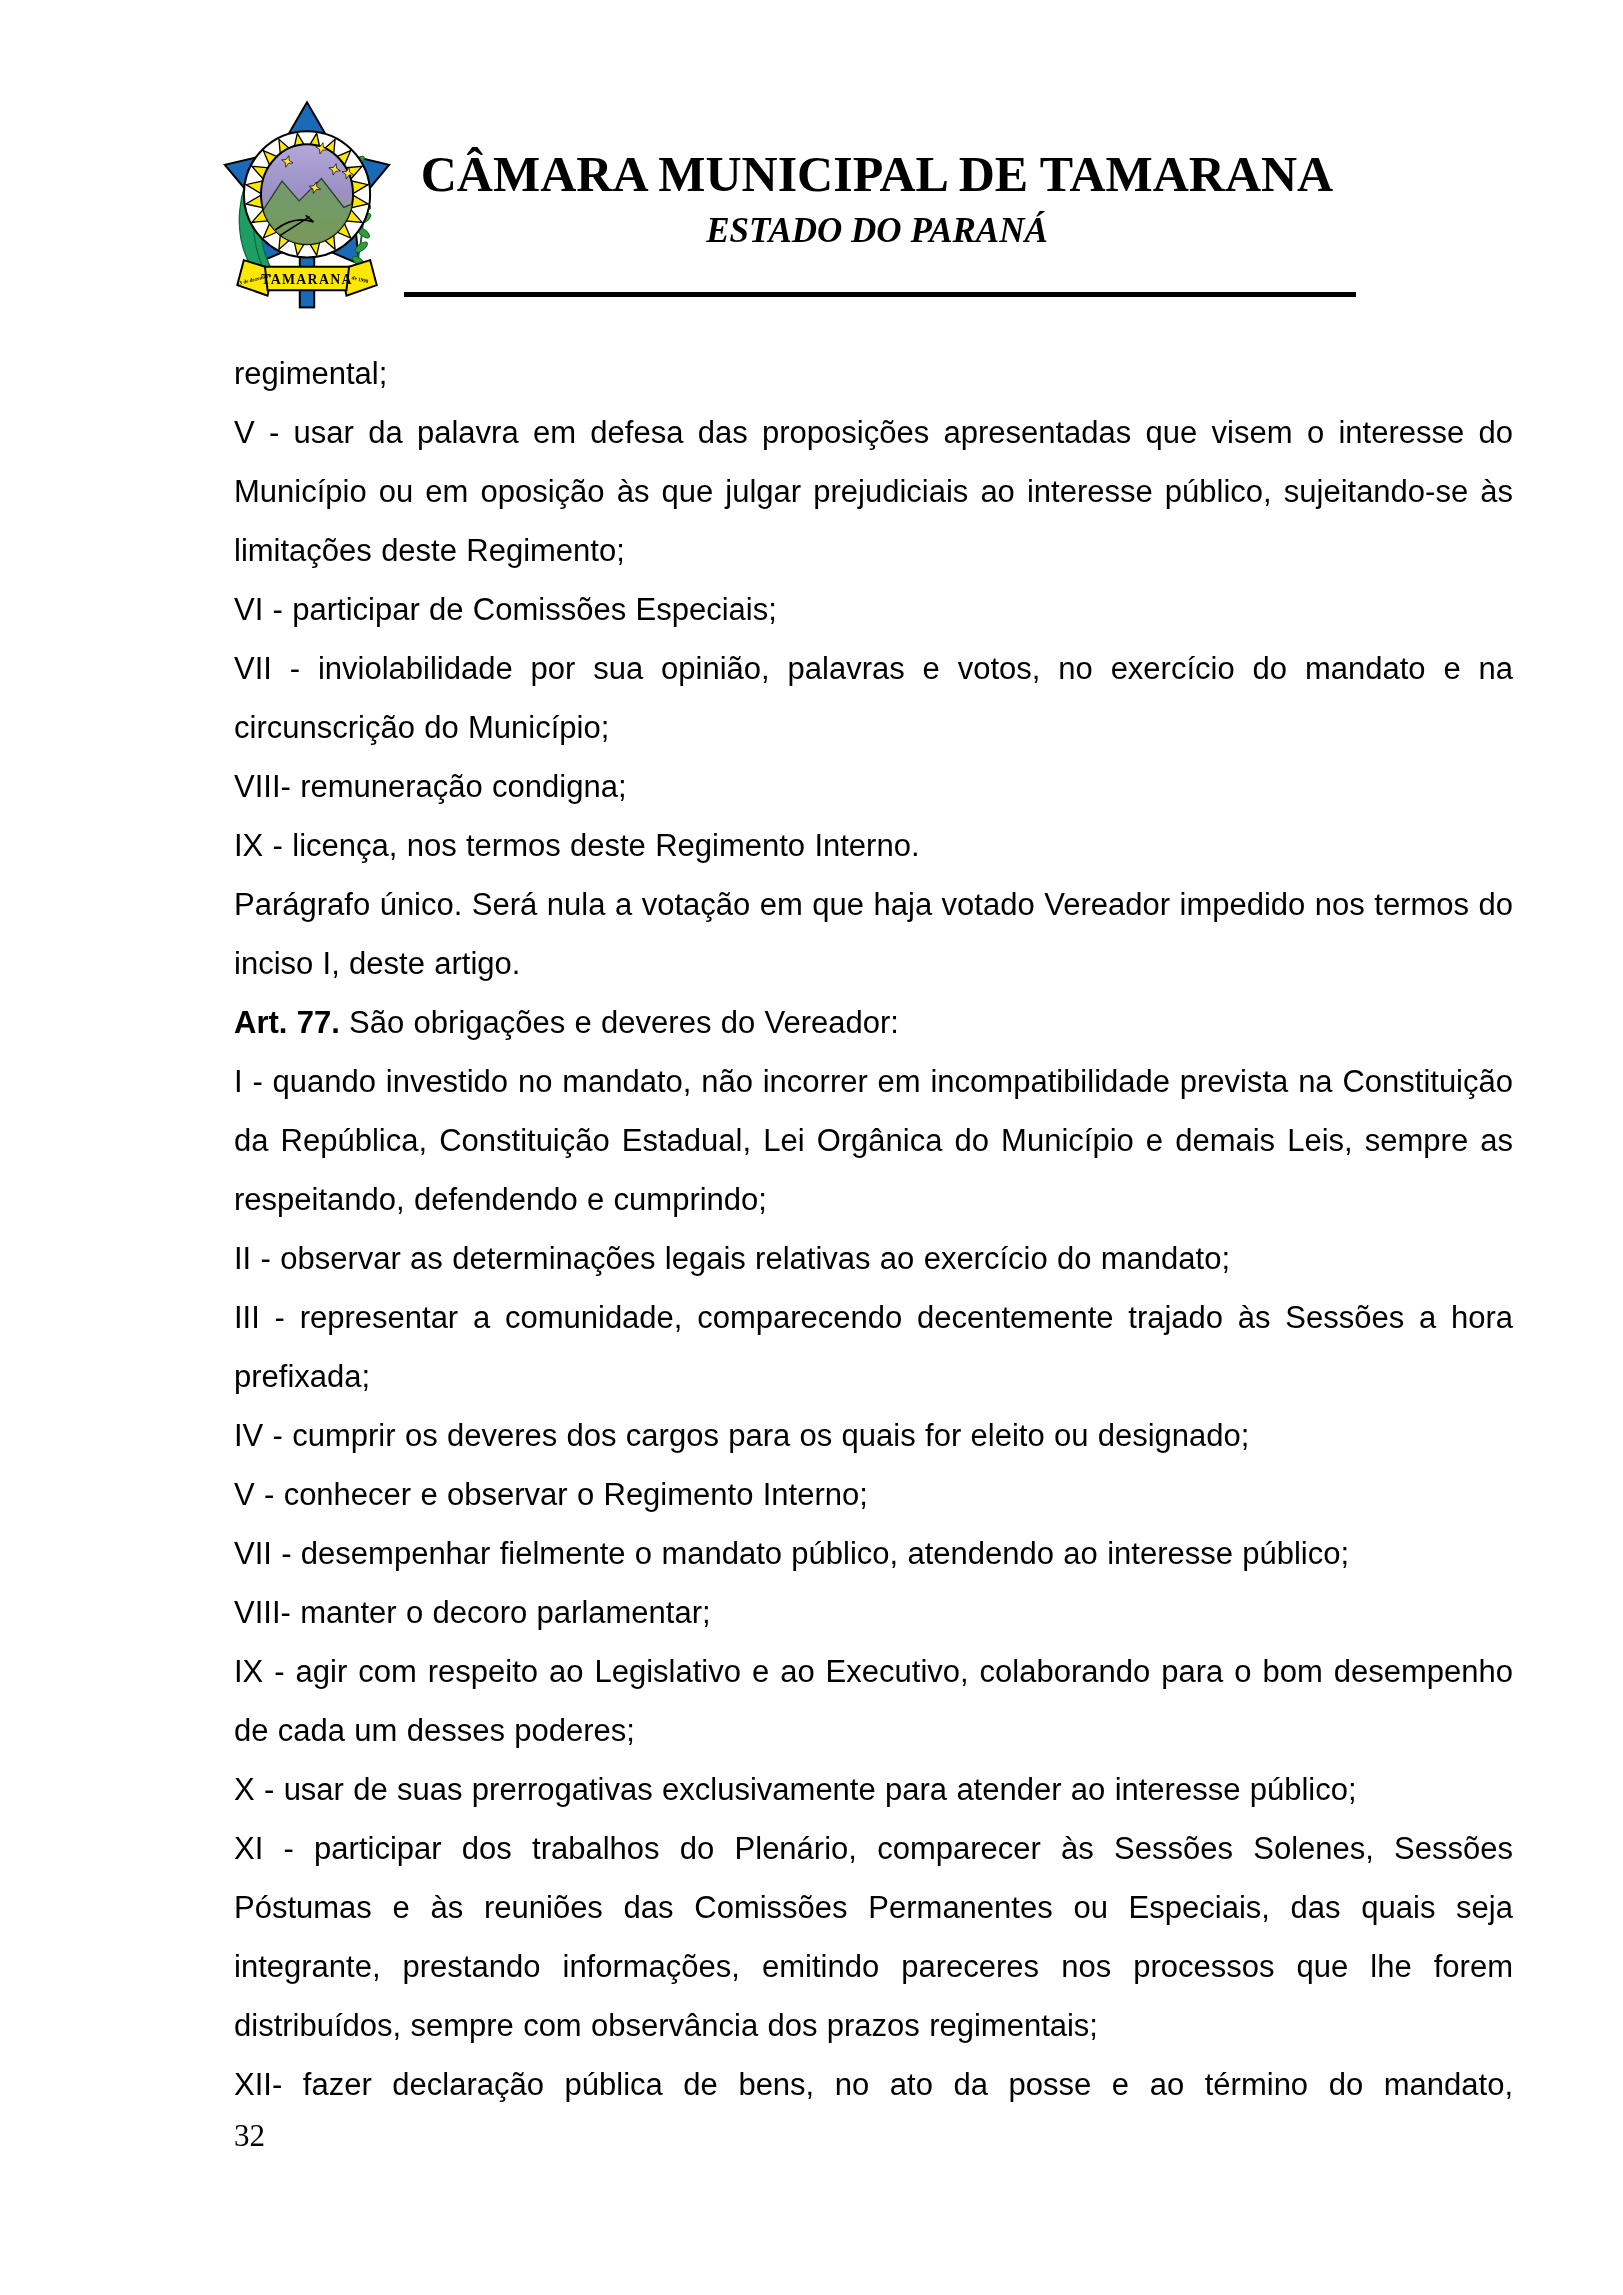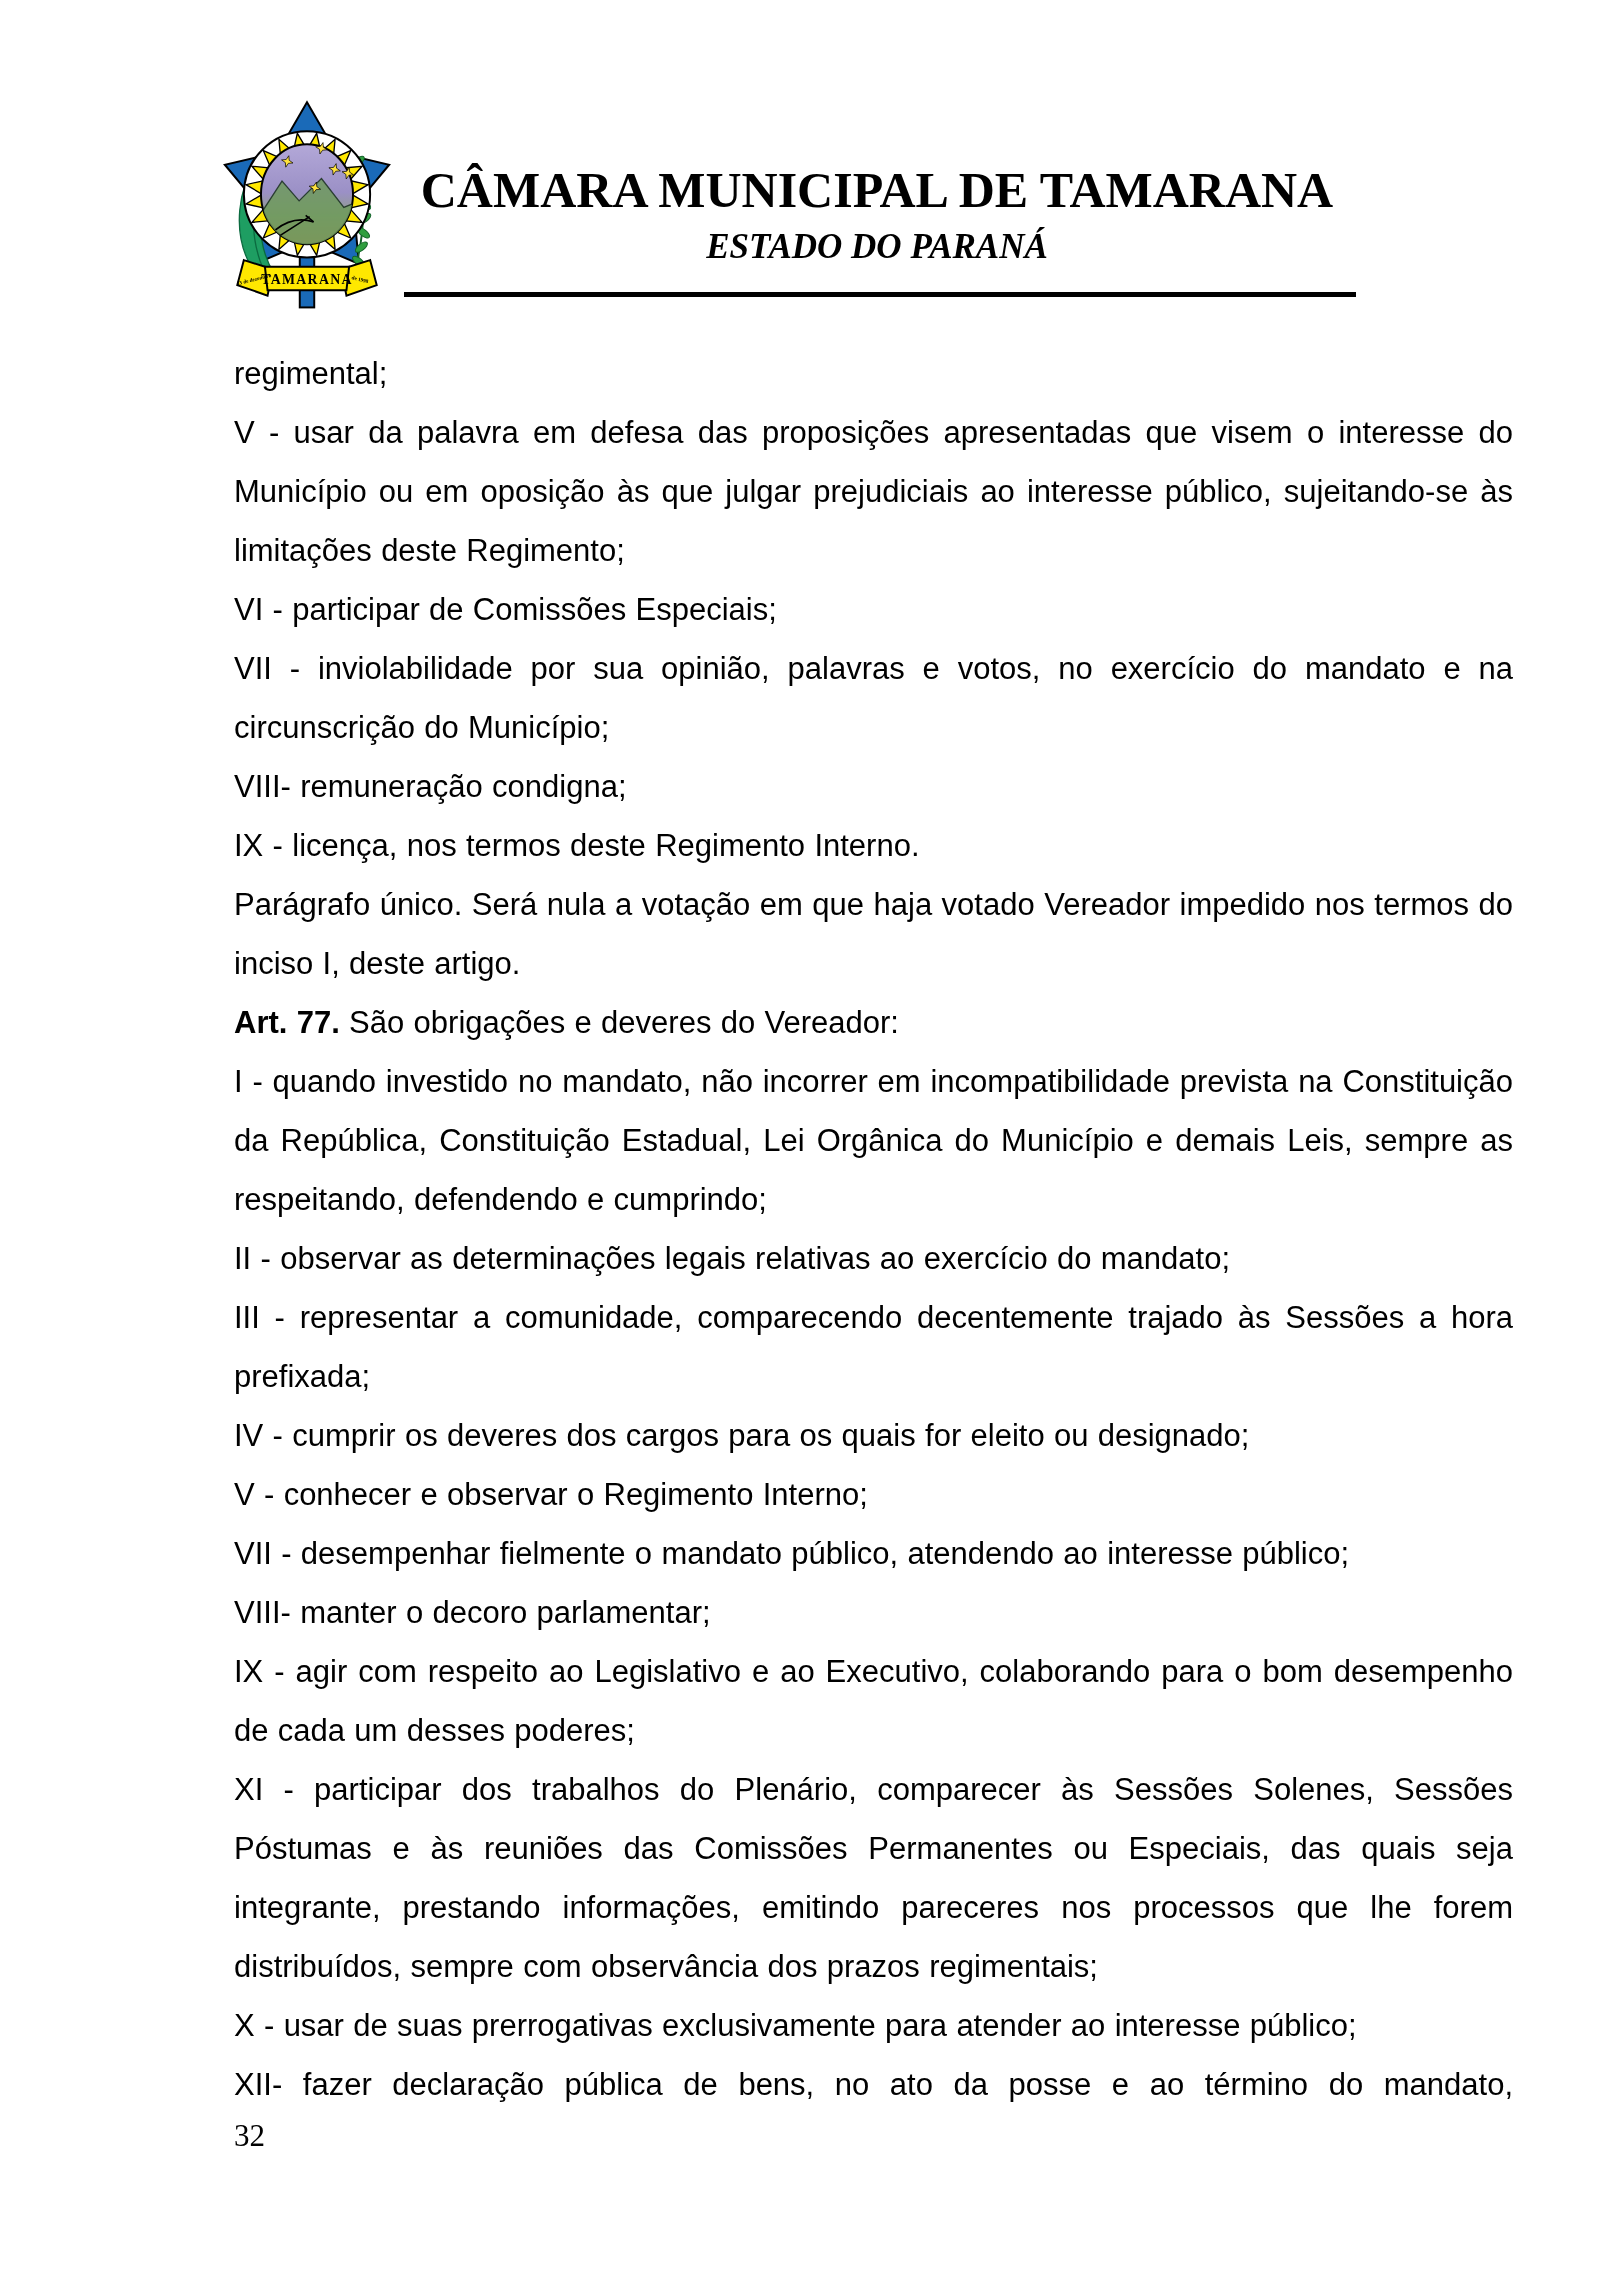--- a/index.html
+++ b/index.html
@@ -15,21 +15,21 @@
   .logo {
     position: absolute;
     left: 220px;
     top: 97px;
     width: 174px;
     height: 217px;
   }
   .header-text {
     position: absolute;
     left: 393px;
-    top: 165px;
+    top: 149px;
     width: 968px;
     text-align: center;
     font-family: "Liberation Serif", serif;
   }
   .title {
     margin: 0;
     font-size: 50px;
     font-weight: bold;
     line-height: 1.02;
     letter-spacing: 0px;
@@ -178,20 +178,20 @@
       <p><span class="lead"></span><span>Parágrafo único. Será nula a votação em que haja votado Vereador impedido nos termos do inciso I, deste artigo.</span></p>
       <p><span class="lead">Art. 77.</span><span> São obrigações e deveres do Vereador:</span></p>
       <p><span class="lead"></span><span>I - quando investido no mandato, não incorrer em incompatibilidade prevista na Constituição da República, Constituição Estadual, Lei Orgânica do Município e demais Leis, sempre as respeitando, defendendo e cumprindo;</span></p>
       <p><span class="lead"></span><span>II - observar as determinações legais relativas ao exercício do mandato;</span></p>
       <p><span class="lead"></span><span>III - representar a comunidade, comparecendo decentemente trajado às Sessões a hora prefixada;</span></p>
       <p><span class="lead"></span><span>IV - cumprir os deveres dos cargos para os quais for eleito ou designado;</span></p>
       <p><span class="lead"></span><span>V - conhecer e observar o Regimento Interno;</span></p>
       <p><span class="lead"></span><span>VII - desempenhar fielmente o mandato público, atendendo ao interesse público;</span></p>
       <p><span class="lead"></span><span>VIII- manter o decoro parlamentar;</span></p>
       <p><span class="lead"></span><span>IX - agir com respeito ao Legislativo e ao Executivo, colaborando para o bom desempenho de cada um desses poderes;</span></p>
+      <p><span class="lead"></span><span>X - usar de suas prerrogativas exclusivamente para atender ao interesse público;</span></p>
       <p><span class="lead"></span><span>XI - participar dos trabalhos do Plenário, comparecer às Sessões Solenes, Sessões Póstumas e às reuniões das Comissões Permanentes ou Especiais, das quais seja integrante, prestando informações, emitindo pareceres nos processos que lhe forem distribuídos, sempre com observância dos prazos regimentais;</span></p>
-      <p><span class="lead"></span><span>X - usar de suas prerrogativas exclusivamente para atender ao interesse público;</span></p>
       <p class="continues"><span class="lead"></span><span>XII- fazer declaração pública de bens, no ato da posse e ao término do mandato,</span></p>
     </main>
 
   <div class="page-number">32</div>
 </div>
 
 
 </body></html>

